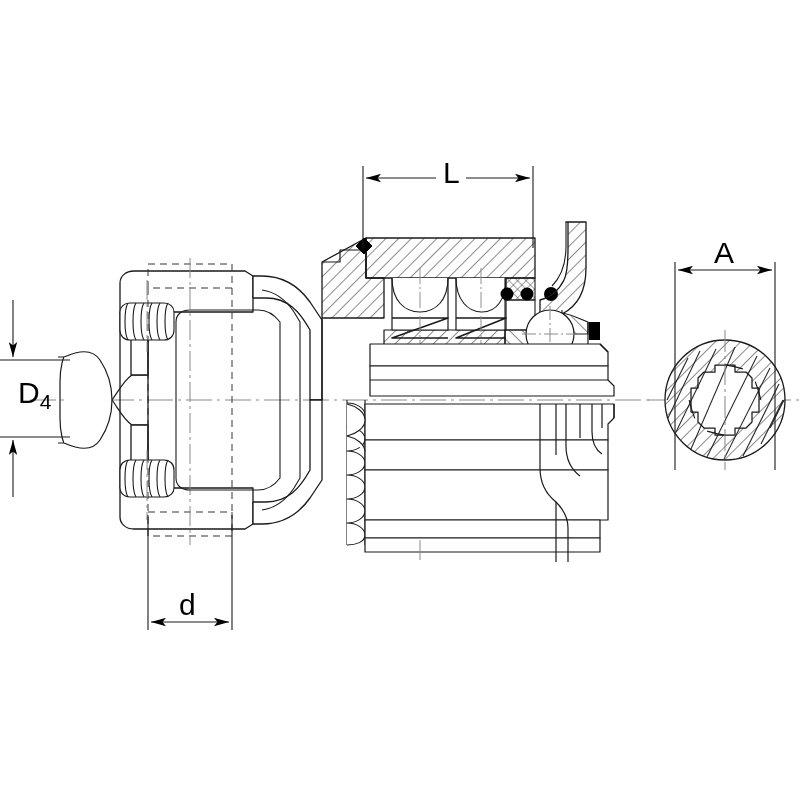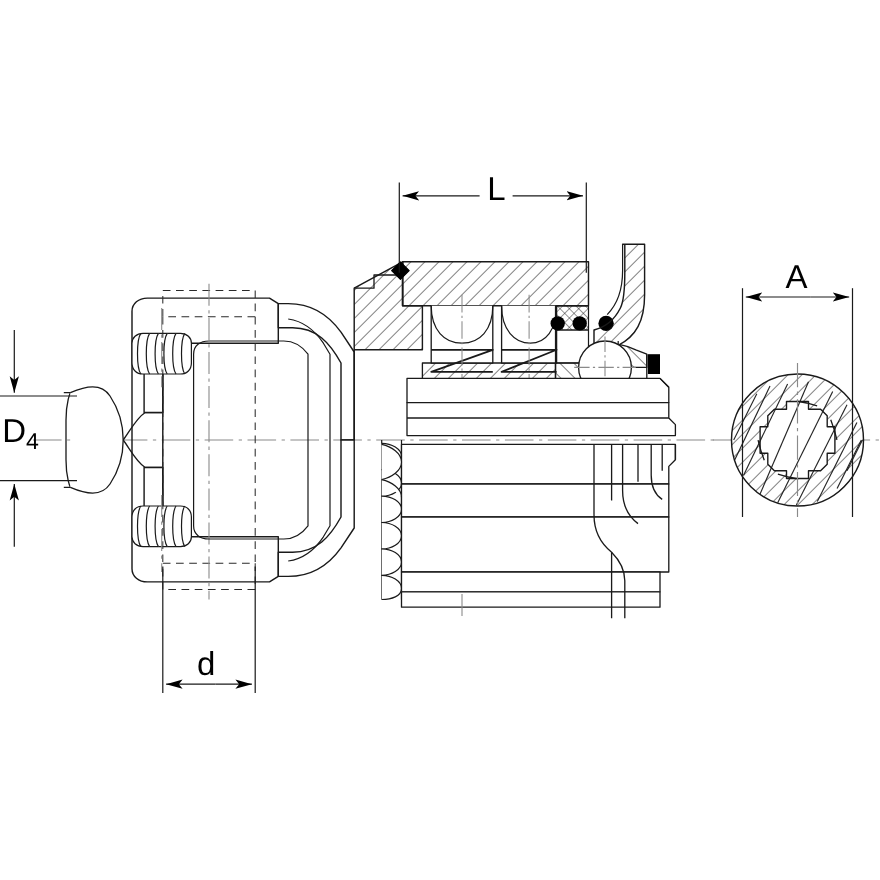--- a/index.html
+++ b/index.html
@@ -29,21 +29,21 @@
     position: absolute;
     font-family: "Liberation Sans", sans-serif;
     color: #000000;
     white-space: nowrap;
     line-height: 1;
     user-select: none;
   }
   #lbl-L   { left: 443px; top: 158px; font-size: 30px; }
   #lbl-A   { left: 714px; top: 238px; font-size: 30px; }
   #lbl-d   { left: 179px; top: 590px; font-size: 30px; }
-  #lbl-D4  { left: 2px;  top: 378px; font-size: 30px; }
+  #lbl-D4  { left: 18px;  top: 378px; font-size: 30px; }
   #lbl-D4 .sub { font-size: 21px; vertical-align: -0.30em; }
 </style>
 </head>
 <body>
 
 <div id="stage">
 
   <svg id="drawing" viewBox="0 0 800 800" xmlns="http://www.w3.org/2000/svg">
 
     <defs>

